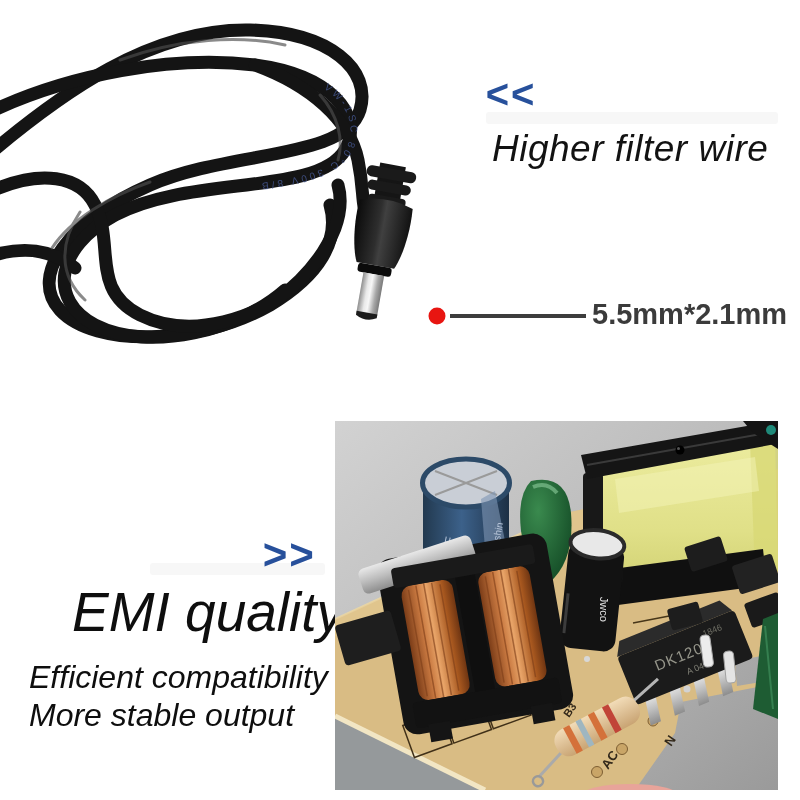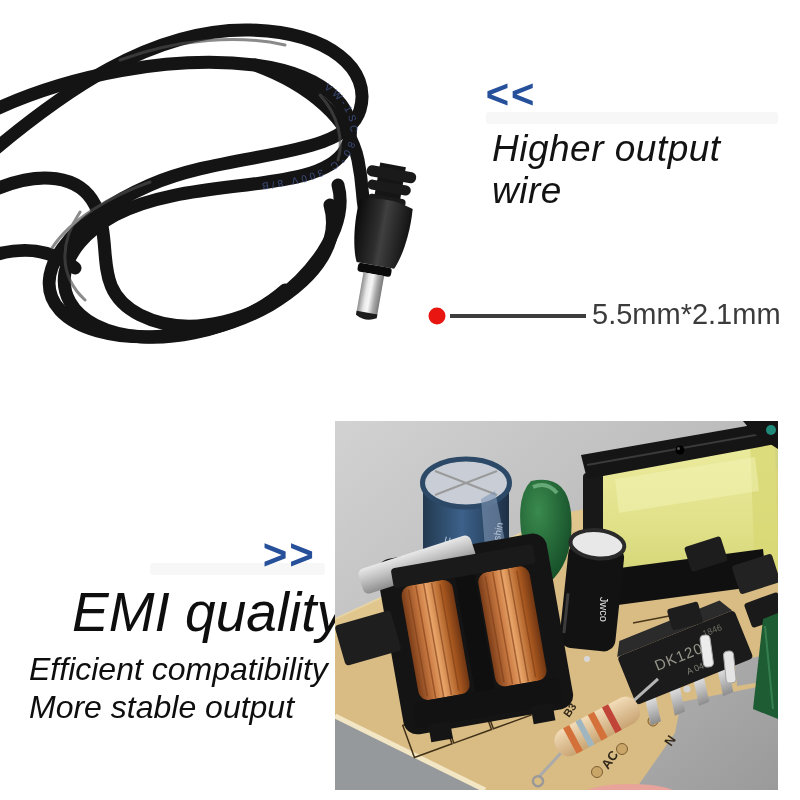--- a/index.html
+++ b/index.html
@@ -9,25 +9,25 @@
   }
   .abs{position:absolute;}
   
   .chevrons{color:#27509b;font-weight:bold;font-style:italic;line-height:1;}
   .chev-top{left:485px;top:74px;font-size:40px;letter-spacing:2px;}
   .headline-wire{left:492px;top:128px;font-size:37px;font-style:italic;color:#121212;letter-spacing:0.5px;}
   
   .smudge{background:#f2f2f2;opacity:.65;border-radius:3px;}
   
   .callout-line{left:450px;top:314px;width:136px;height:4px;background:#3d3d3d;}
-  .callout-label{left:592px;top:298px;font-size:29px;font-weight:normal;color:#3b3b3b;letter-spacing:0px;}
+  .callout-label{left:592px;top:298px;font-size:29px;font-weight:bold;color:#3b3b3b;letter-spacing:0px;}
   
   .chev-bottom{left:262px;top:534px;font-size:42px;letter-spacing:2px;}
   .headline-emi{left:72px;top:580px;font-size:55px;font-style:italic;color:#0e0e0e;}
-  .sub-emi{font-size:32px;font-style:italic;color:#0e0e0e;}
+  .sub-emi{font-size:32px;font-style:italic;color:#0e0e0e;margin-top:8px;}
   .sub1{left:29px;top:651px;}
   .sub2{left:29px;top:689px;}
   
   #cable-photo{left:0;top:0;width:470px;height:430px;}
   #pcb-photo{left:335px;top:421px;width:443px;height:369px;overflow:hidden;}
 </style>
 </head>
 <body>
 
 <div id="canvas">
@@ -76,21 +76,21 @@
         <rect x="-10.5" y="53" width="21" height="42" fill="url(#metalGrad)"></rect>
         <path d="M -10.5,92 L 10.5,92 L 10.5,96 Q 0,102 -10.5,96 Z" fill="#1c1c1c"></path>
       </g>
     </svg>
   </div>
 
   <div class="abs smudge" style="left:486px;top:112px;width:292px;height:12px;"></div>
   <div class="abs smudge" style="left:150px;top:563px;width:175px;height:12px;"></div>
 
   <div class="abs chevrons chev-top">&lt;&lt;</div>
-  <div class="abs headline-wire">Higher output wire</div>
+  <div class="abs headline-wire">Higher filter wire</div>
 
   <svg class="abs" style="left:425px;top:302px;" width="28" height="28">
     <circle cx="12" cy="14" r="8.5" fill="#e81511"></circle>
   </svg>
   <div class="abs callout-line"></div>
   <div class="abs callout-label">5.5mm*2.1mm</div>
 
   <div class="abs chevrons chev-bottom">&gt;&gt;</div>
   <div class="abs headline-emi">EMI quality</div>
   <div class="abs sub-emi sub1">Efficient compatibility</div>

